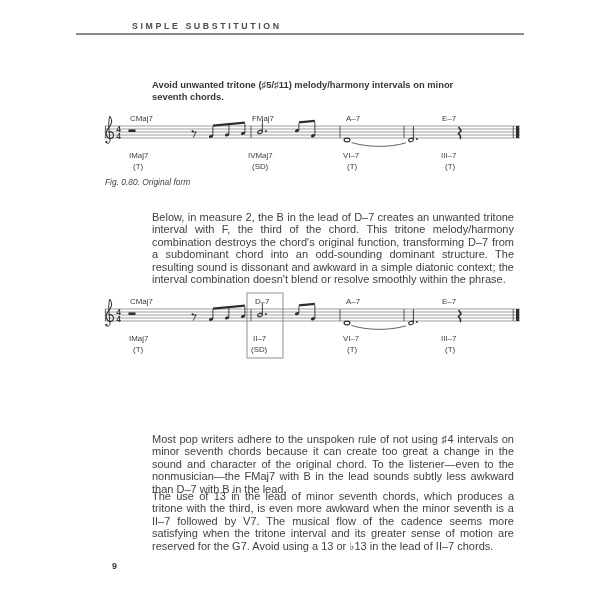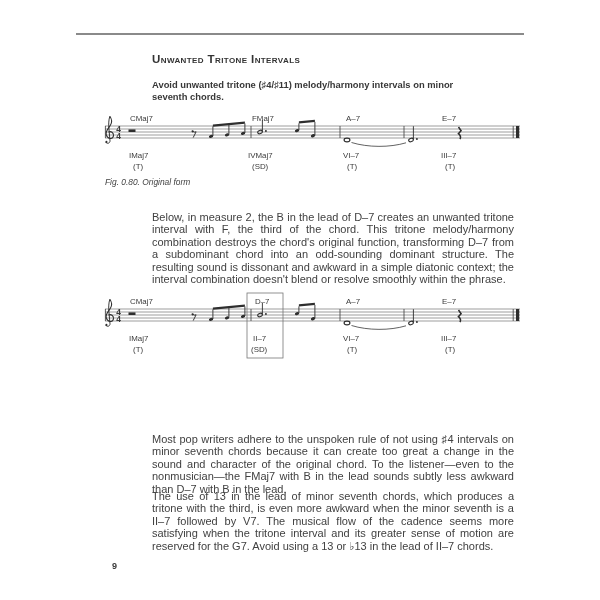--- a/index.html
+++ b/index.html
@@ -94,24 +94,24 @@
         <circle cx="416.9" cy="13" r="0.95"></circle>
       </g>
 
       <path d="M458.5,1 l2.6,3.7 l-2.7,3 q3.2,2.6 1.6,5.5" fill="none" stroke="#2e2e2e" stroke-width="1.5"></path>
     </g>
   </defs>
 </svg>
 
 <div class="page">
 
+  <div class="abs running-head">SIMPLE SUBSTITUTION</div>
   <div class="abs head-rule"></div>
 
-  <div class="abs section-heading">Unwanted Tritone Intervals</div>
-  <div class="abs rule-statement">Avoid unwanted tritone (♯4/♯11) melody/harmony intervals on minor seventh chords.</div>
+  <div class="abs rule-statement">Avoid unwanted tritone (♯5/♯11) melody/harmony intervals on minor seventh chords.</div>
 
   <svg class="notation" style="top:105px" viewBox="75 -21 460 92">
     <use href="#melody"></use>
     <g font-weight="normal">
       <text class="chord-t" x="130" y="-5">CMaj7</text>
       <text class="chord-t" x="252" y="-5">FMaj7</text>
       <text class="chord-t" x="346" y="-5">A–7</text>
       <text class="chord-t" x="442" y="-5">E–7</text>
       <text x="116.3" y="6.4" font-size="8.4" font-weight="bold" font-family="Liberation Serif, serif">4</text>
       <text x="116.3" y="12.6" font-size="8.4" font-weight="bold" font-family="Liberation Serif, serif">4</text>

